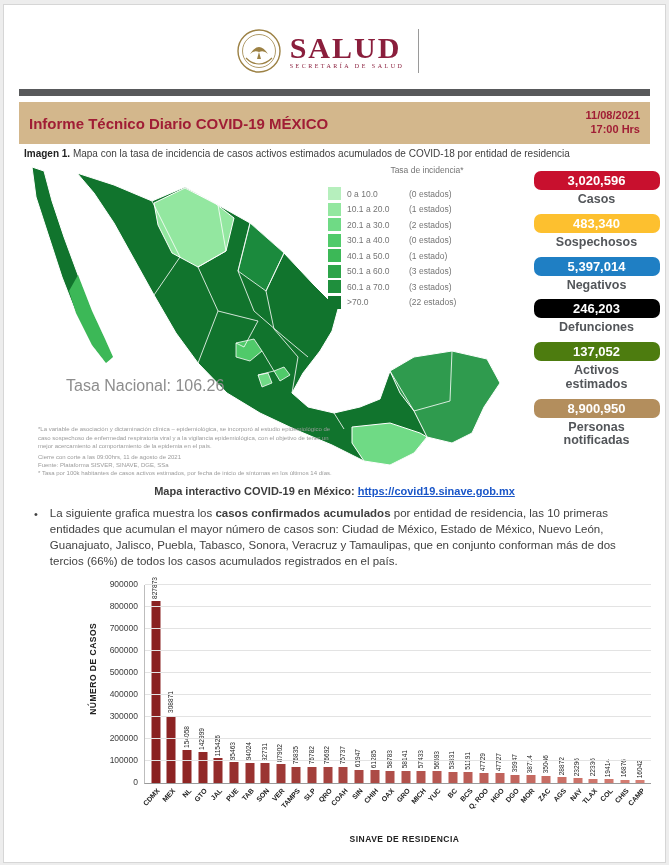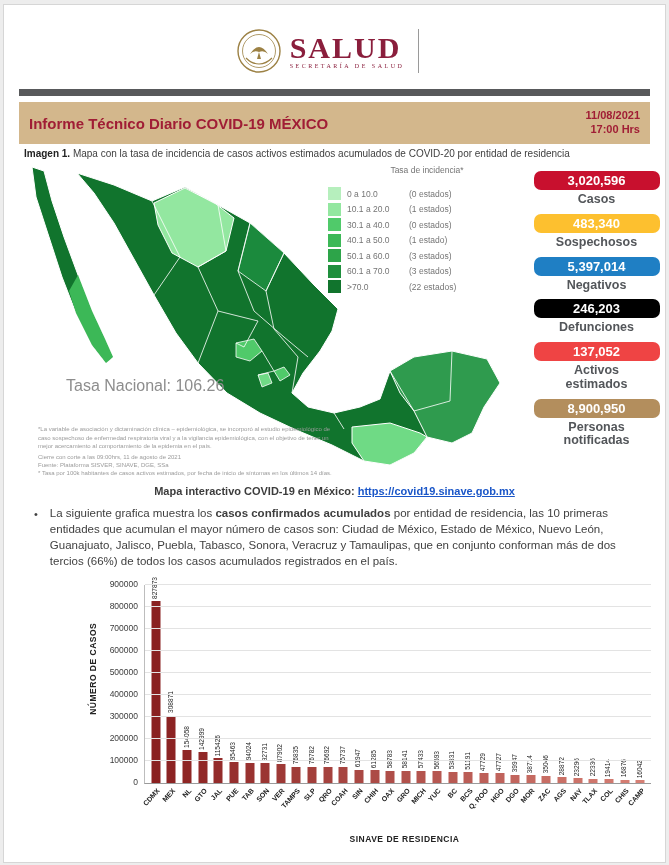--- a/index.html
+++ b/index.html
@@ -76,21 +76,21 @@
 
   <div class="band">
     <div class="t">Informe Técnico Diario COVID-19 MÉXICO</div>
     <div class="d">
       <div>11/08/2021</div>
       <div>17:00 Hrs</div>
     </div>
   </div>
 
   <div class="caption">
-    <b>Imagen 1.</b><span> Mapa con la tasa de incidencia de casos activos estimados acumulados de COVID-20 por entidad de residencia</span>
+    <b>Imagen 1.</b><span> Mapa con la tasa de incidencia de casos activos estimados acumulados de COVID-18 por entidad de residencia</span>
   </div>
 
   <div class="maprow">
     <div class="mapbox">
       <svg width="508" height="318" viewBox="0 0 508 318">
 
         <path d="M55,12 L92,24 L130,40 L163,26 L196,44 L228,62 L262,92 L292,124 L316,148
                  L310,170 L298,190 L281,212 L270,232 L286,246 L312,252 L338,246
                  L358,238 L368,210 L392,196 L430,190 L465,198 L478,222 L462,246 L450,272 L430,282 L405,276 L392,292 L368,304 L342,300
                  L310,284 L272,268 L238,252 L205,232 L176,202 L154,172 L132,134 L112,98 L92,62 L72,32 Z" fill="#11742d" stroke="#ffffff" stroke-width="1"></path>
@@ -133,20 +133,25 @@
               <span class="sw" style="background: rgb(182, 239, 189);"></span>
               <span class="rng">0    a  10.0</span>
               <span>(0 estados)</span>
             </div>
             <div class="lrow">
               <span class="sw" style="background: rgb(147, 231, 160);"></span>
               <span class="rng">10.1 a  20.0</span>
               <span>(1 estados)</span>
             </div>
             <div class="lrow">
+              <span class="sw" style="background: rgb(111, 218, 133);"></span>
+              <span class="rng">20.1 a  30.0</span>
+              <span>(2 estados)</span>
+            </div>
+            <div class="lrow">
               <span class="sw" style="background: rgb(80, 202, 106);"></span>
               <span class="rng">30.1 a  40.0</span>
               <span>(0 estados)</span>
             </div>
             <div class="lrow">
               <span class="sw" style="background: rgb(60, 184, 87);"></span>
               <span class="rng">40.1 a  50.0</span>
               <span>(1 estado)</span>
             </div>
             <div class="lrow">
@@ -176,21 +181,21 @@
     </div>
     <div class="statcol" id="stats-col">
         <div class="pill" style="background: rgb(200, 16, 46);">3,020,596</div>
         <div class="slabel">Casos</div>
         <div class="pill" style="background: rgb(253, 192, 47);">483,340</div>
         <div class="slabel">Sospechosos</div>
         <div class="pill" style="background: rgb(31, 127, 196);">5,397,014</div>
         <div class="slabel">Negativos</div>
         <div class="pill" style="background: rgb(0, 0, 0);">246,203</div>
         <div class="slabel">Defunciones</div>
-        <div class="pill" style="background: #ef4444;">137,052</div>
+        <div class="pill" style="background: #4d7c0f;">137,052</div>
         <div class="slabel">Activos estimados</div>
         <div class="pill" style="background: rgb(179, 142, 93);">8,900,950</div>
         <div class="slabel">Personas notificadas</div>
       </div>
   </div>
 
   <div class="linkline">
     <span>Mapa interactivo COVID-19 en México: </span><a href="#" title="https://covid19.sinave.gob.mx">https://covid19.sinave.gob.mx</a>
   </div>
 

